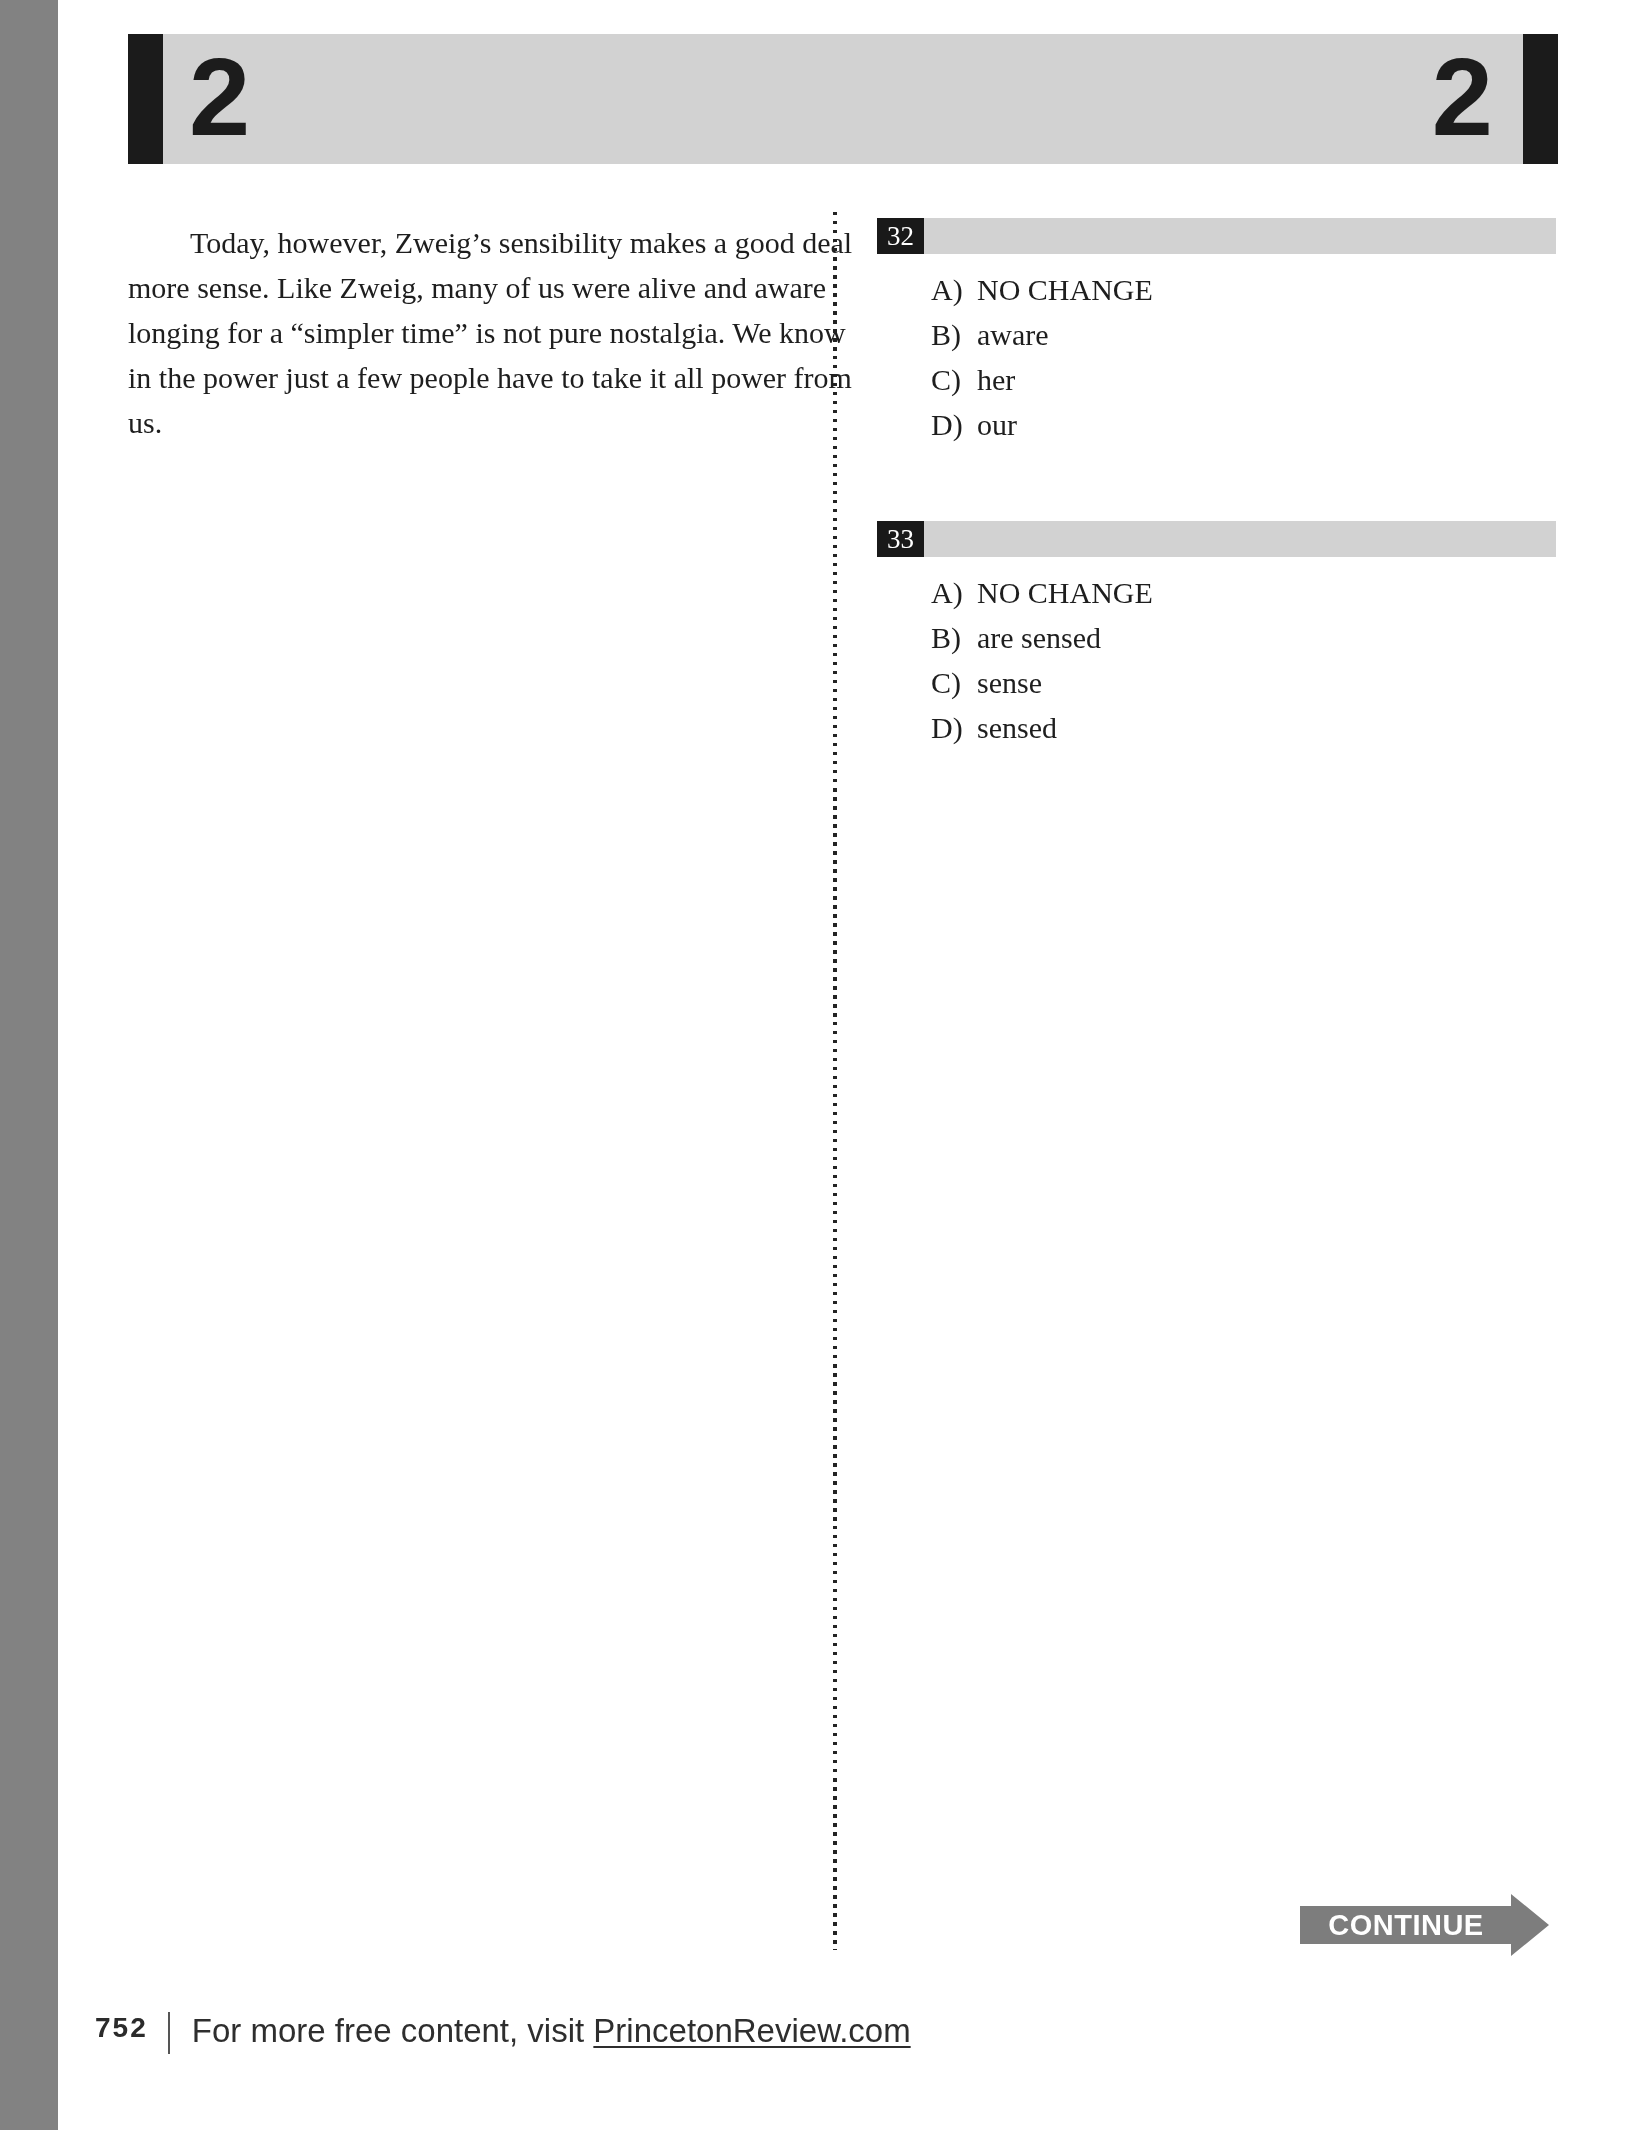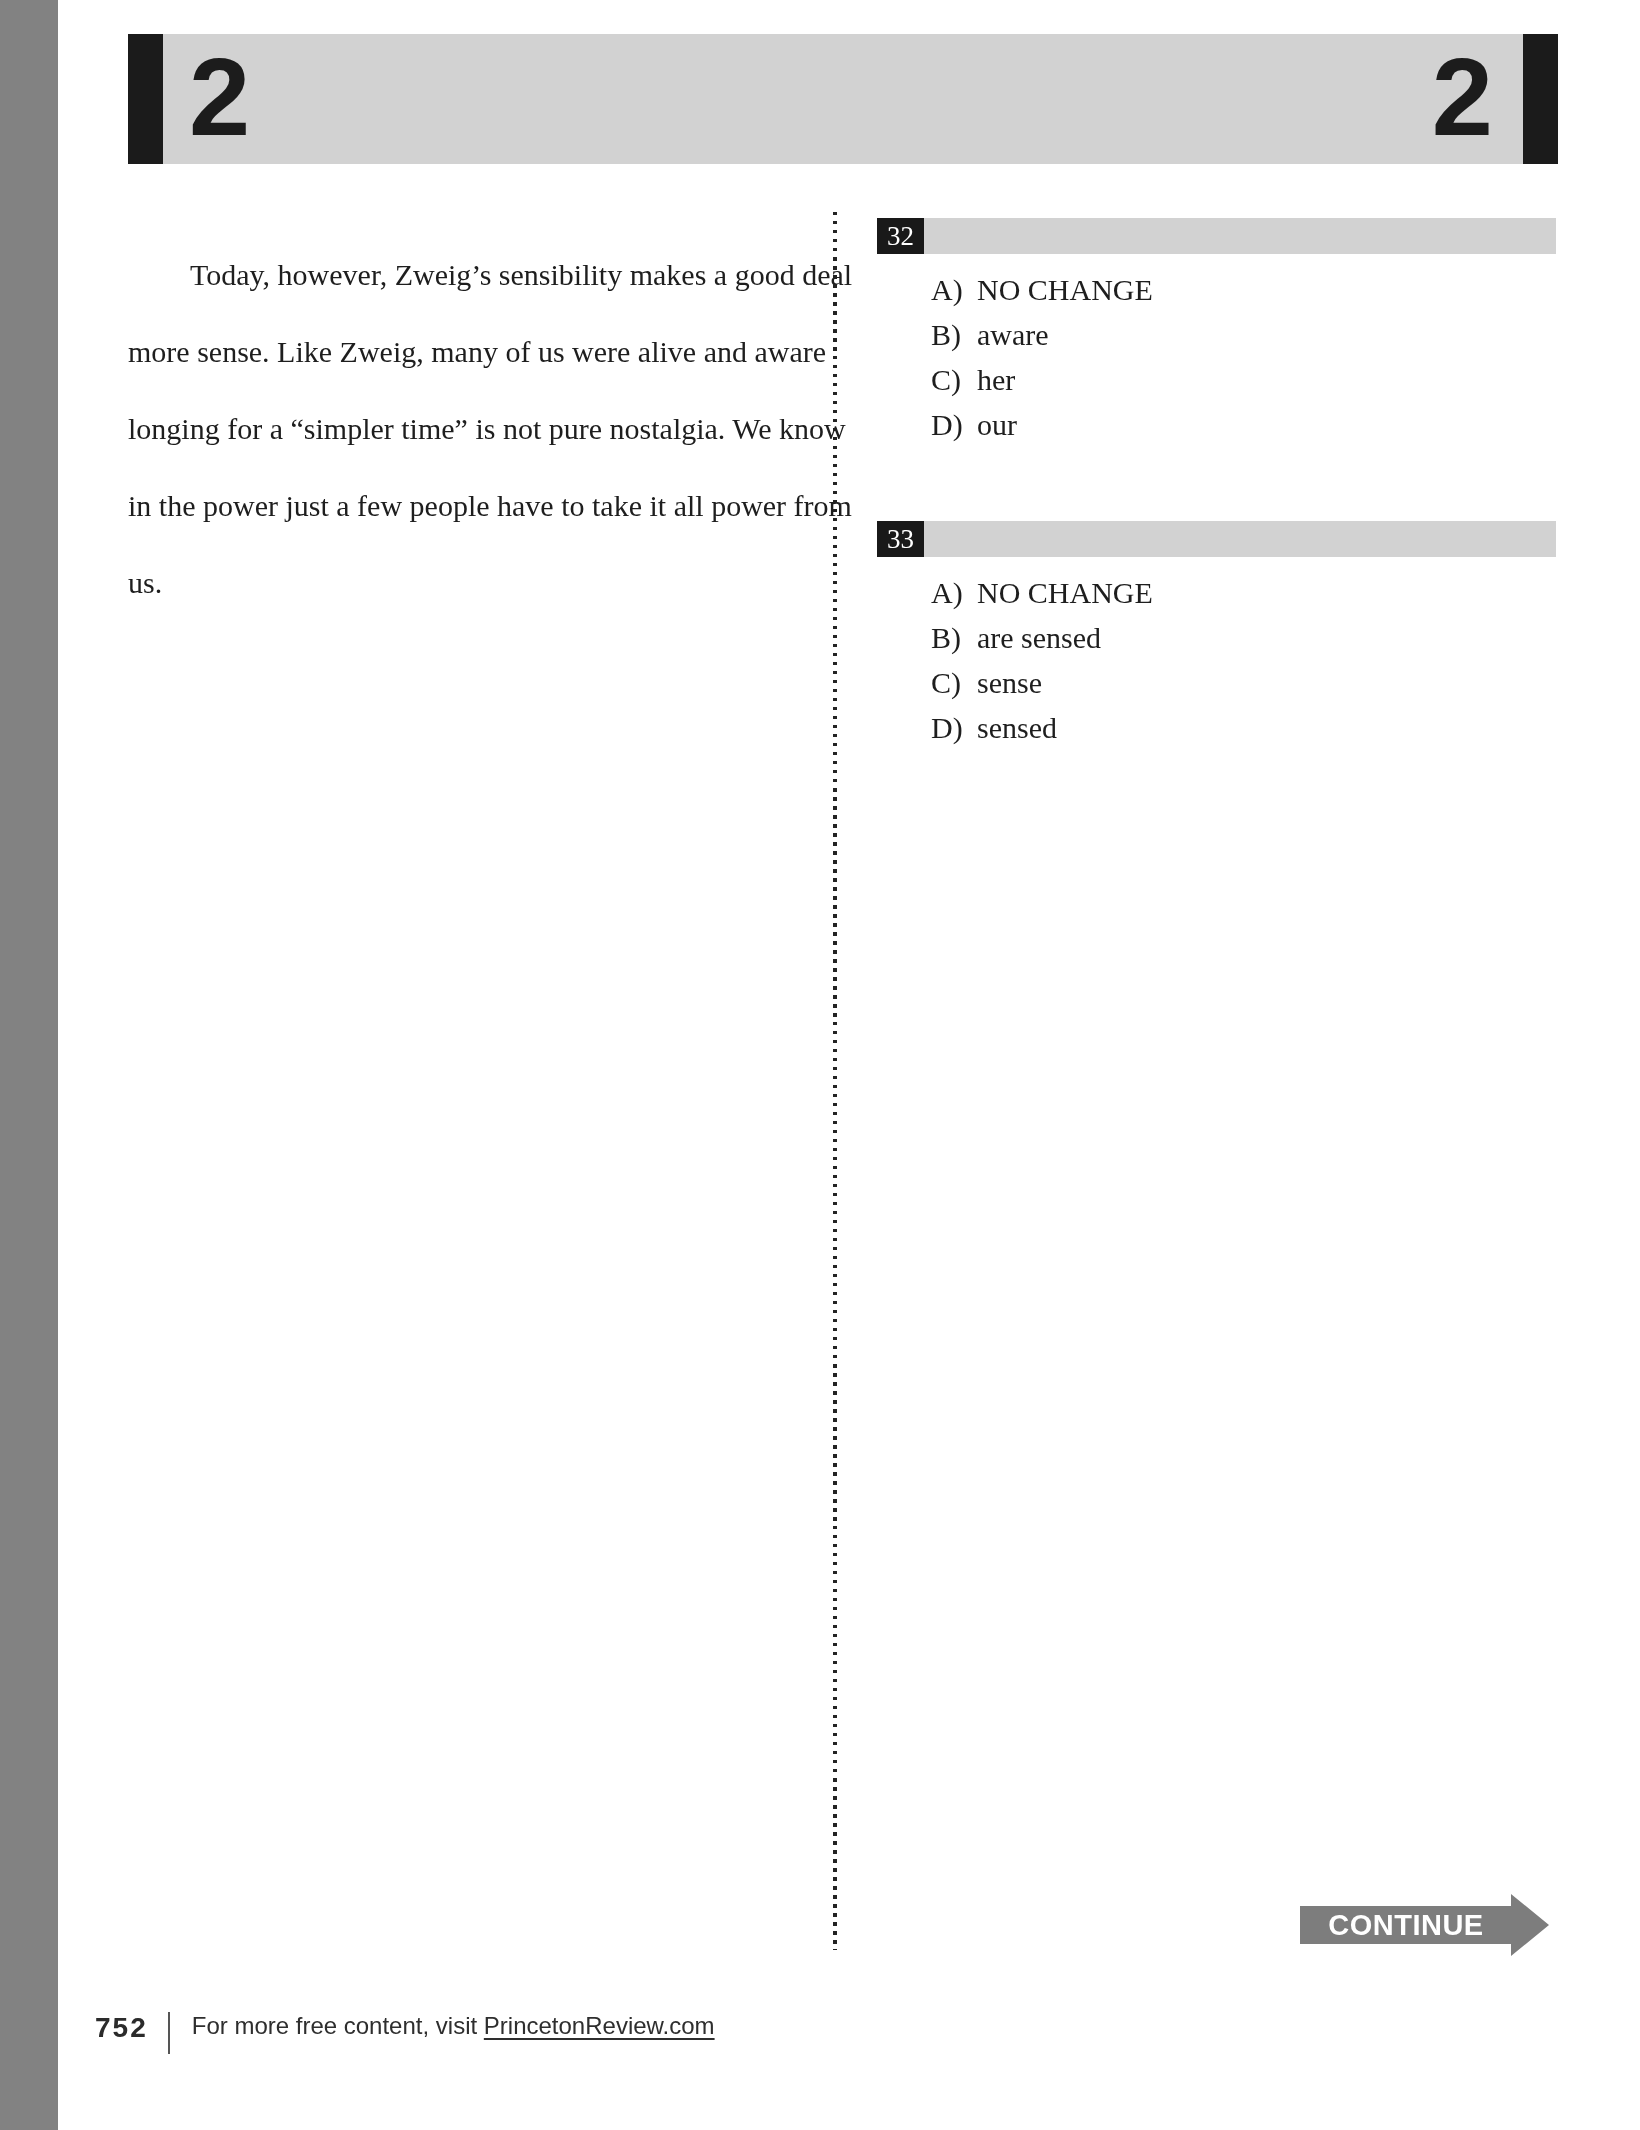--- a/index.html
+++ b/index.html
@@ -28,21 +28,21 @@
     font-weight:bold;font-size:110px;line-height:130px;
     color:#1c1c1c;margin-top:-4px;
   }
   .big-left{margin-left:26px;}
   .big-right{margin-right:30px;margin-left:auto;}
   
   .passage{
     position:absolute;left:128px;top:220px;width:705px;
     font-size:30px;line-height:45px;color:#1e1e1e;
   }
-  .passage-line{white-space:nowrap;height:45px;margin-top:32px;}
+  .passage-line{white-space:nowrap;height:45px;}
   .passage-line:first-child{text-indent:62px;}
   .inline-qnum{
     display:inline-block;
     background:#6f6f6f;color:#ffffff;
     font-weight:bold;font-size:26px;line-height:26px;
     padding:3px 8px 4px 8px;
     margin:0 3px;
     vertical-align:baseline;
   }
   .underlined{
@@ -73,21 +73,21 @@
   
   .continue{position:absolute;left:1300px;top:1893px;width:250px;height:64px;}
   
   .footer{
     position:absolute;left:95px;top:2012px;height:50px;
     display:flex;align-items:flex-start;
     font-family:"Liberation Sans", sans-serif;
   }
   .page-num{font-size:28px;font-weight:bold;letter-spacing:2px;color:#2b2b2b;}
   .footer-divider{width:2px;height:42px;background:#555555;margin:0 22px 0 20px;}
-  .footer-note{font-size:24px;color:#2e2e2e;}
+  .footer-note{font-size:33px;color:#2e2e2e;}
   .footer-link{
     text-decoration:underline;
     text-underline-offset:4px;
     text-decoration-thickness:1.5px;
   }
 </style>
 </head>
 <body>
 
 <div class="page">

